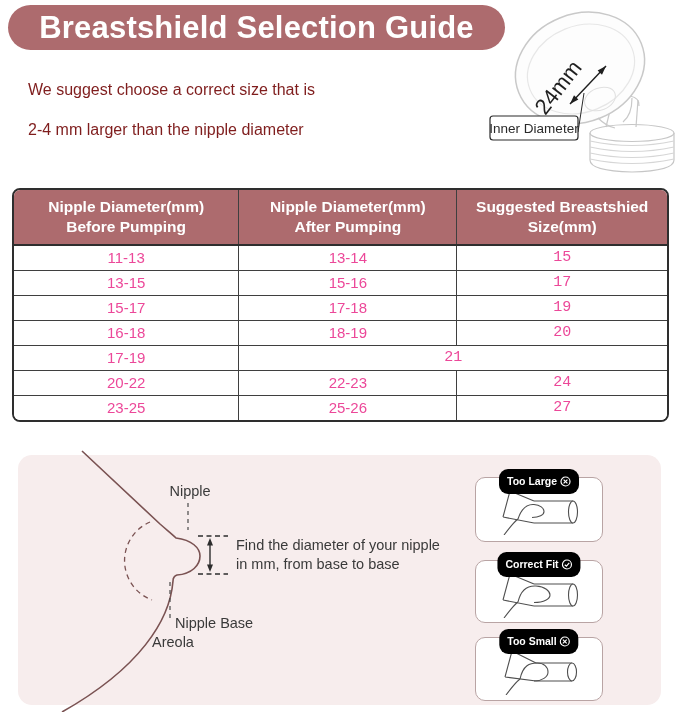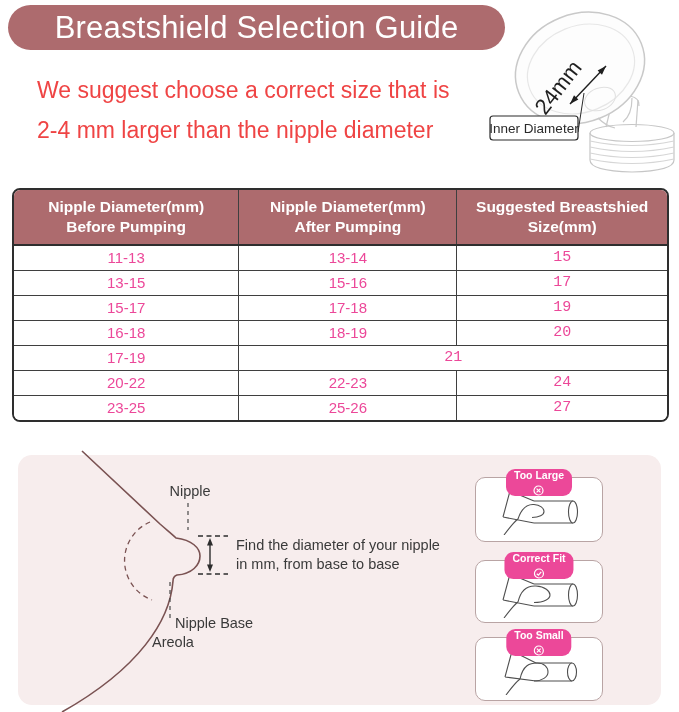--- a/index.html
+++ b/index.html
@@ -6,22 +6,22 @@
   body{
     width:679px;height:712px;position:relative;overflow:hidden;background:#ffffff;
     font-family:"Liberation Sans",sans-serif;
   }
   
   .banner{
     position:absolute;left:8px;top:5px;width:497px;height:45px;
     background:#ad6b6e;border-radius:24px;
     display:flex;align-items:center;justify-content:center;
   }
-  .banner-title{font-size:31px;font-weight:normal;color:#ffffff;letter-spacing:.2px;}
-  .intro{position:absolute;left:37px;top:70px;width:450px;color:#ef4444;font-size:23px;line-height:40px;}
+  .banner-title{font-size:31px;font-weight:bold;color:#ffffff;letter-spacing:.2px;}
+  .intro{position:absolute;left:28px;top:70px;width:450px;color:#7f1d1d;font-size:16px;line-height:40px;}
   
   .product-fig{position:absolute;left:480px;top:0;width:199px;height:183px;}
   .product-fig svg text{font-family:"Liberation Sans",sans-serif;}
   
   .size-table{
     position:absolute;left:12px;top:188px;width:653px;
     border:2px solid #2e2e2e;border-radius:8px;overflow:hidden;background:#fff;
   }
   .thead{display:flex;background:#ad6b6e;color:#fff;text-align:center;border-bottom:2px solid #2e2e2e;}
   .th{flex:0 0 34.5%;padding:7px 2px;font-size:15.5px;font-weight:bold;line-height:20px;border-right:1px solid #3f3f3f;box-sizing:border-box;}
@@ -39,23 +39,23 @@
   
   .fit-card{
     position:absolute;left:475px;width:128px;background:#ffffff;
     border:1px solid #b9a4a4;border-radius:10px;box-sizing:border-box;
   }
   .fit-card.c1{top:477px;height:65px;}
   .fit-card.c2{top:560px;height:63px;}
   .fit-card.c3{top:637px;height:64px;}
   .fit-badge{
     position:absolute;top:-9px;left:50%;transform:translateX(-50%);
-    background:#ec4899;color:#fff;font-size:10.5px;font-weight:bold;
-    border-radius:9px;padding:0 8px;white-space:nowrap;
-    display:flex;align-items:center;gap:3px;line-height:13px;flex-direction:column;
+    background:#000000;color:#fff;font-size:10.5px;font-weight:bold;
+    border-radius:9px;padding:6px 8px;white-space:nowrap;
+    display:flex;align-items:center;gap:3px;line-height:13px;
   }
   .fit-art{display:block;margin:11px auto 0;}
 </style>
 </head>
 <body>
 
 <div class="banner">
   <span class="banner-title">Breastshield Selection Guide</span>
 </div>
 

